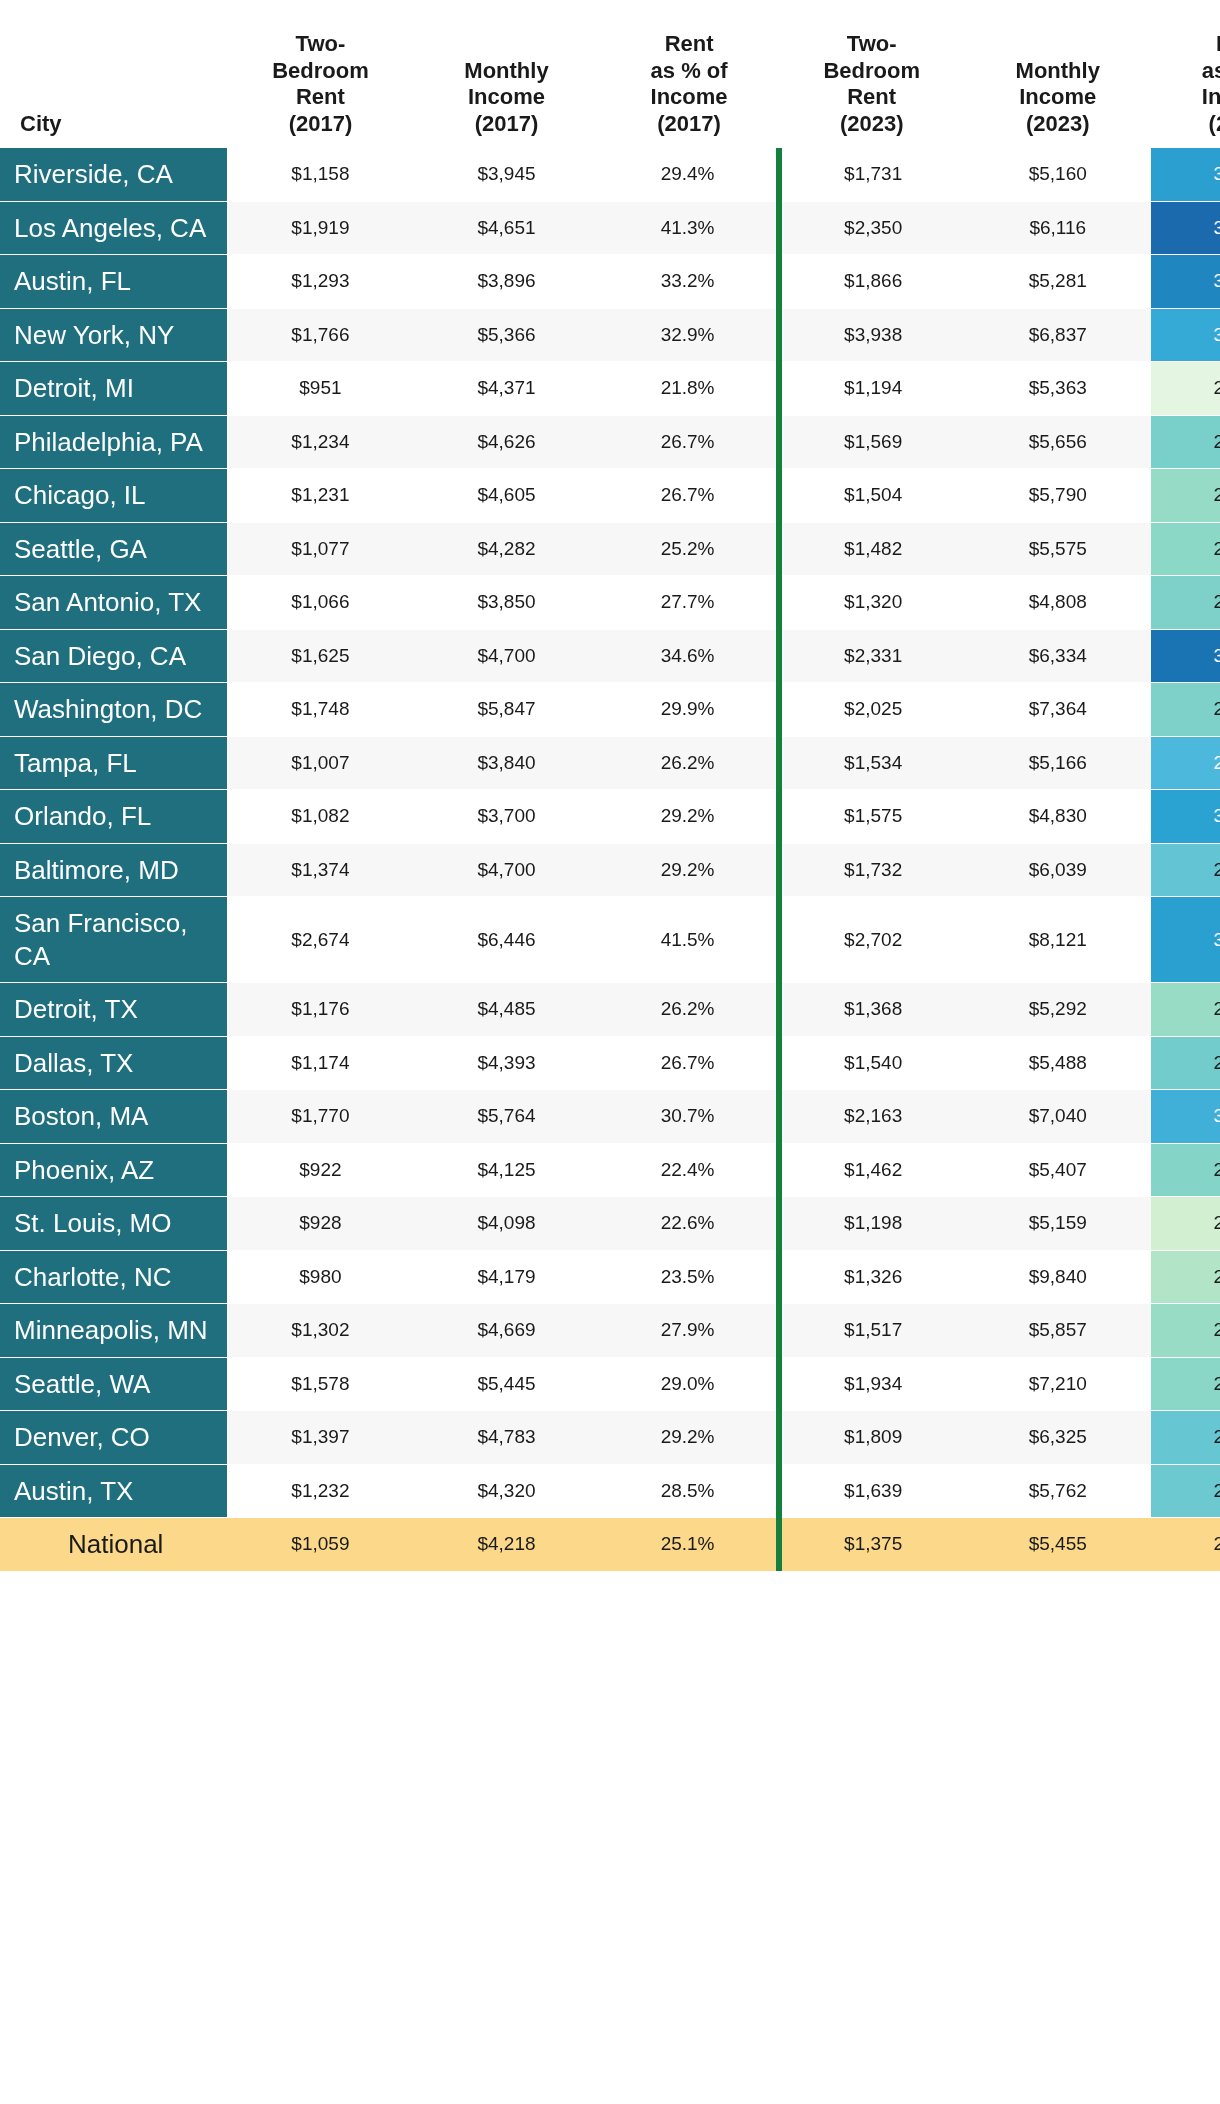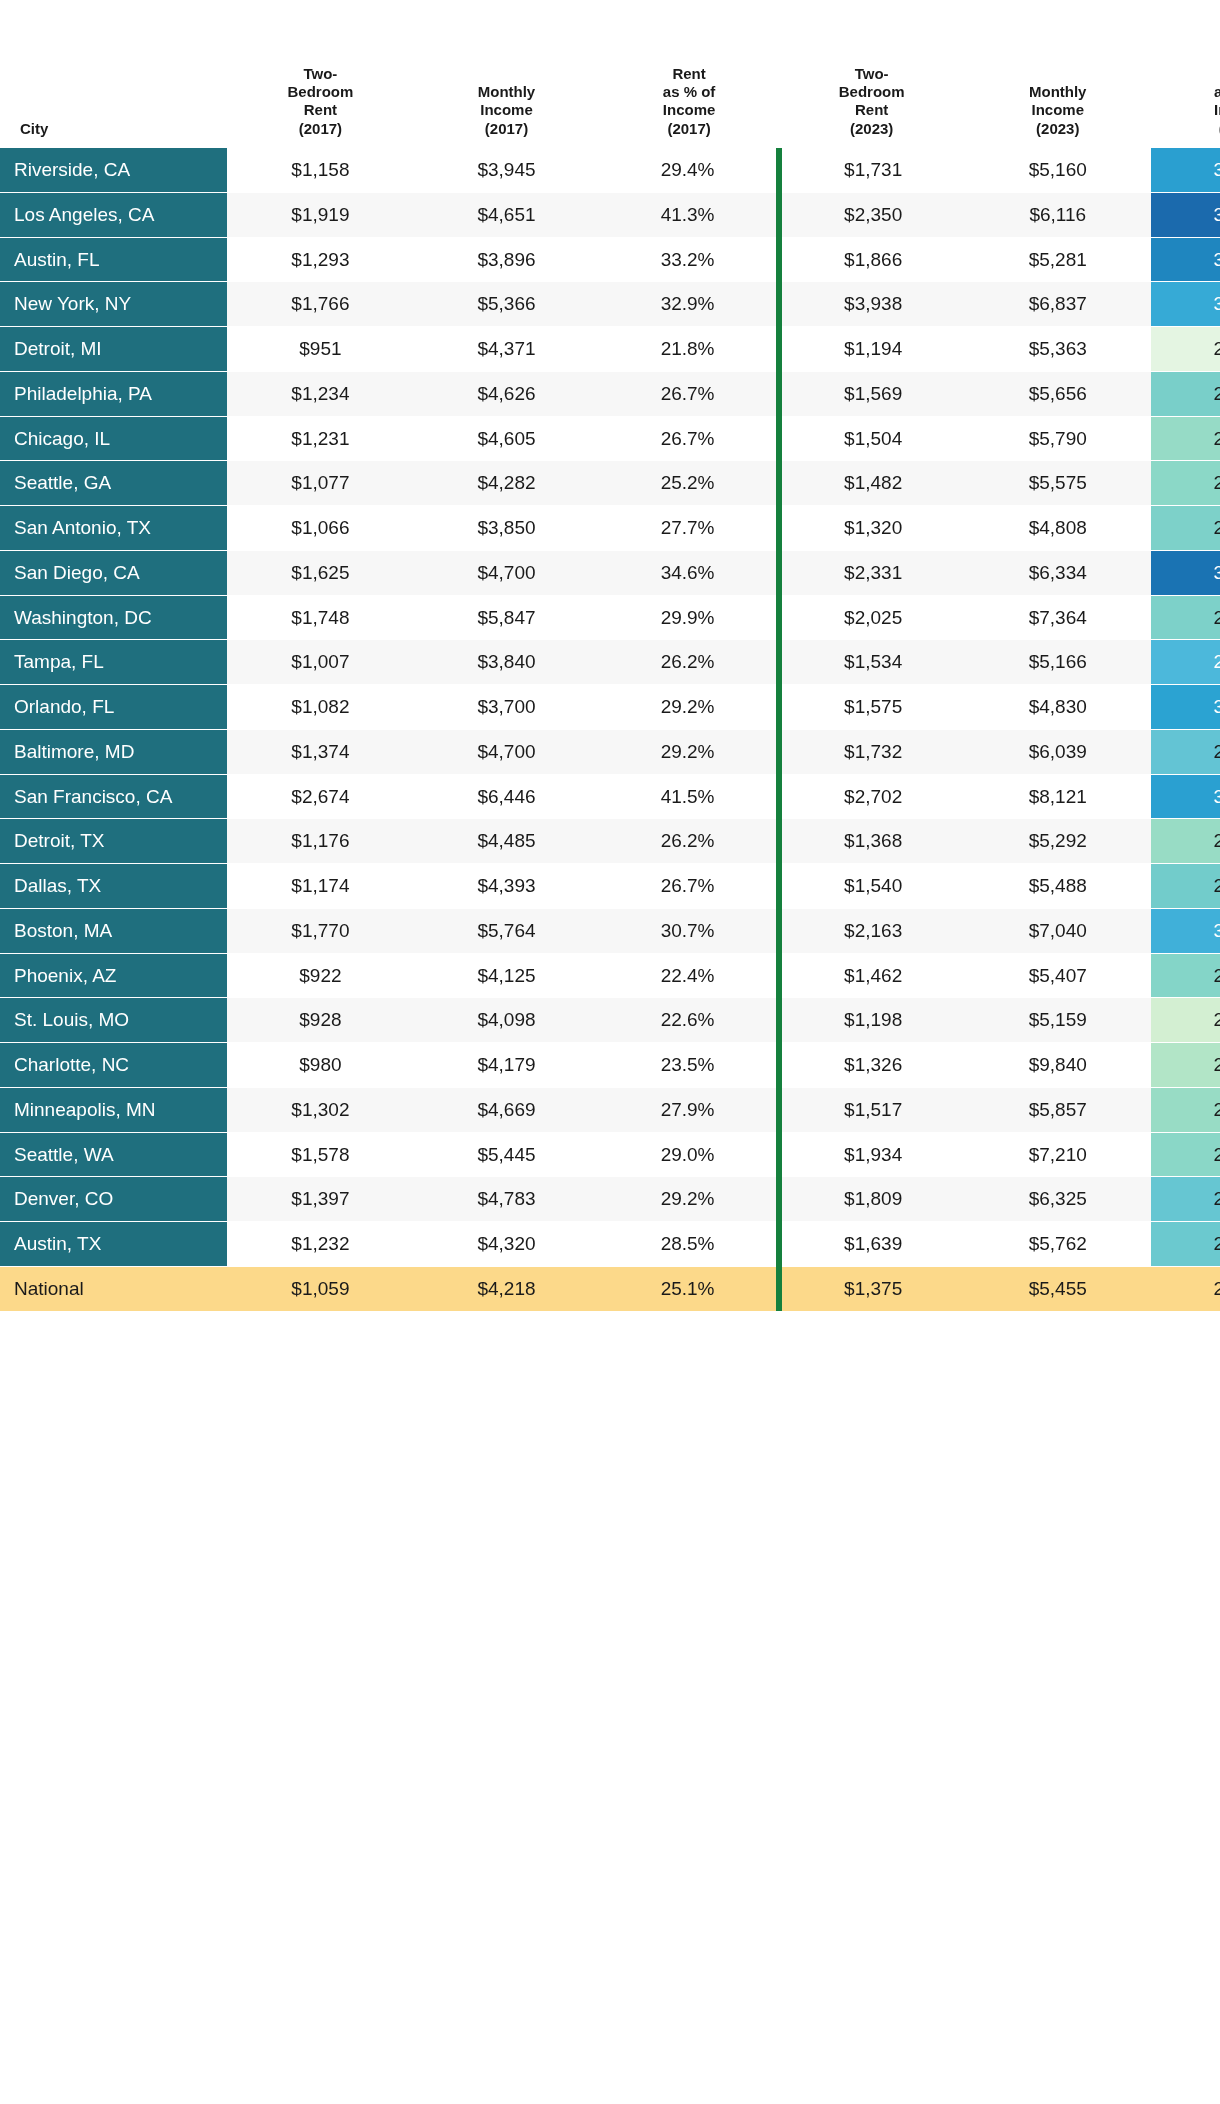--- a/index.html
+++ b/index.html
@@ -20,21 +20,21 @@
     table-layout:fixed;
     width:1330px; 
     margin-left:0;
   }
   table.datatable col.c-city{width:165px;}
   table.datatable col.c-num{width:135px;}
   table.datatable col.c-pct{width:130px;}
 
   thead th{
     vertical-align:bottom;
-    font-size:15px;
+    font-size:22px;
     font-weight:bold;
     line-height:1.22;
     padding:0 14px 10px 14px;
     text-align:center;
     border:0;
     color:#1a1a1a;
   }
   thead th.city-head{
     text-align:left;
     padding-left:20px;
@@ -48,36 +48,37 @@
     padding:10px 14px;
     text-align:center;
     border-bottom:1px solid #ffffff;
     vertical-align:middle;
     height:22px;
   }
   tbody td.city{
     text-align:left;
     color:#ffffff;
     background:#1f6f7e;
-    font-size:19px;
+    font-size:26px;
     padding-left:14px;
     padding-right:10px;
   }
   tbody tr.odd td{background:#ffffff;}
   tbody tr.even td{background:#f7f7f7;}
   tbody tr td.city{background:#1f6f7e;}
 
   
   td.sep-left, th.sep-left{
     border-left:6px solid #15803d;
   }
 
   tbody tr.national td{
     background:#fcd98a;
     font-weight:normal;
+    text-align:center;
   }
   tbody tr.national td.city{
     background:#fcd98a;
     color:#1a1a1a;
   }
   tbody tr.national td.pct23{
     background:#fcd98a;
   }
   tbody tr:last-child td{border-bottom:none;}
 

